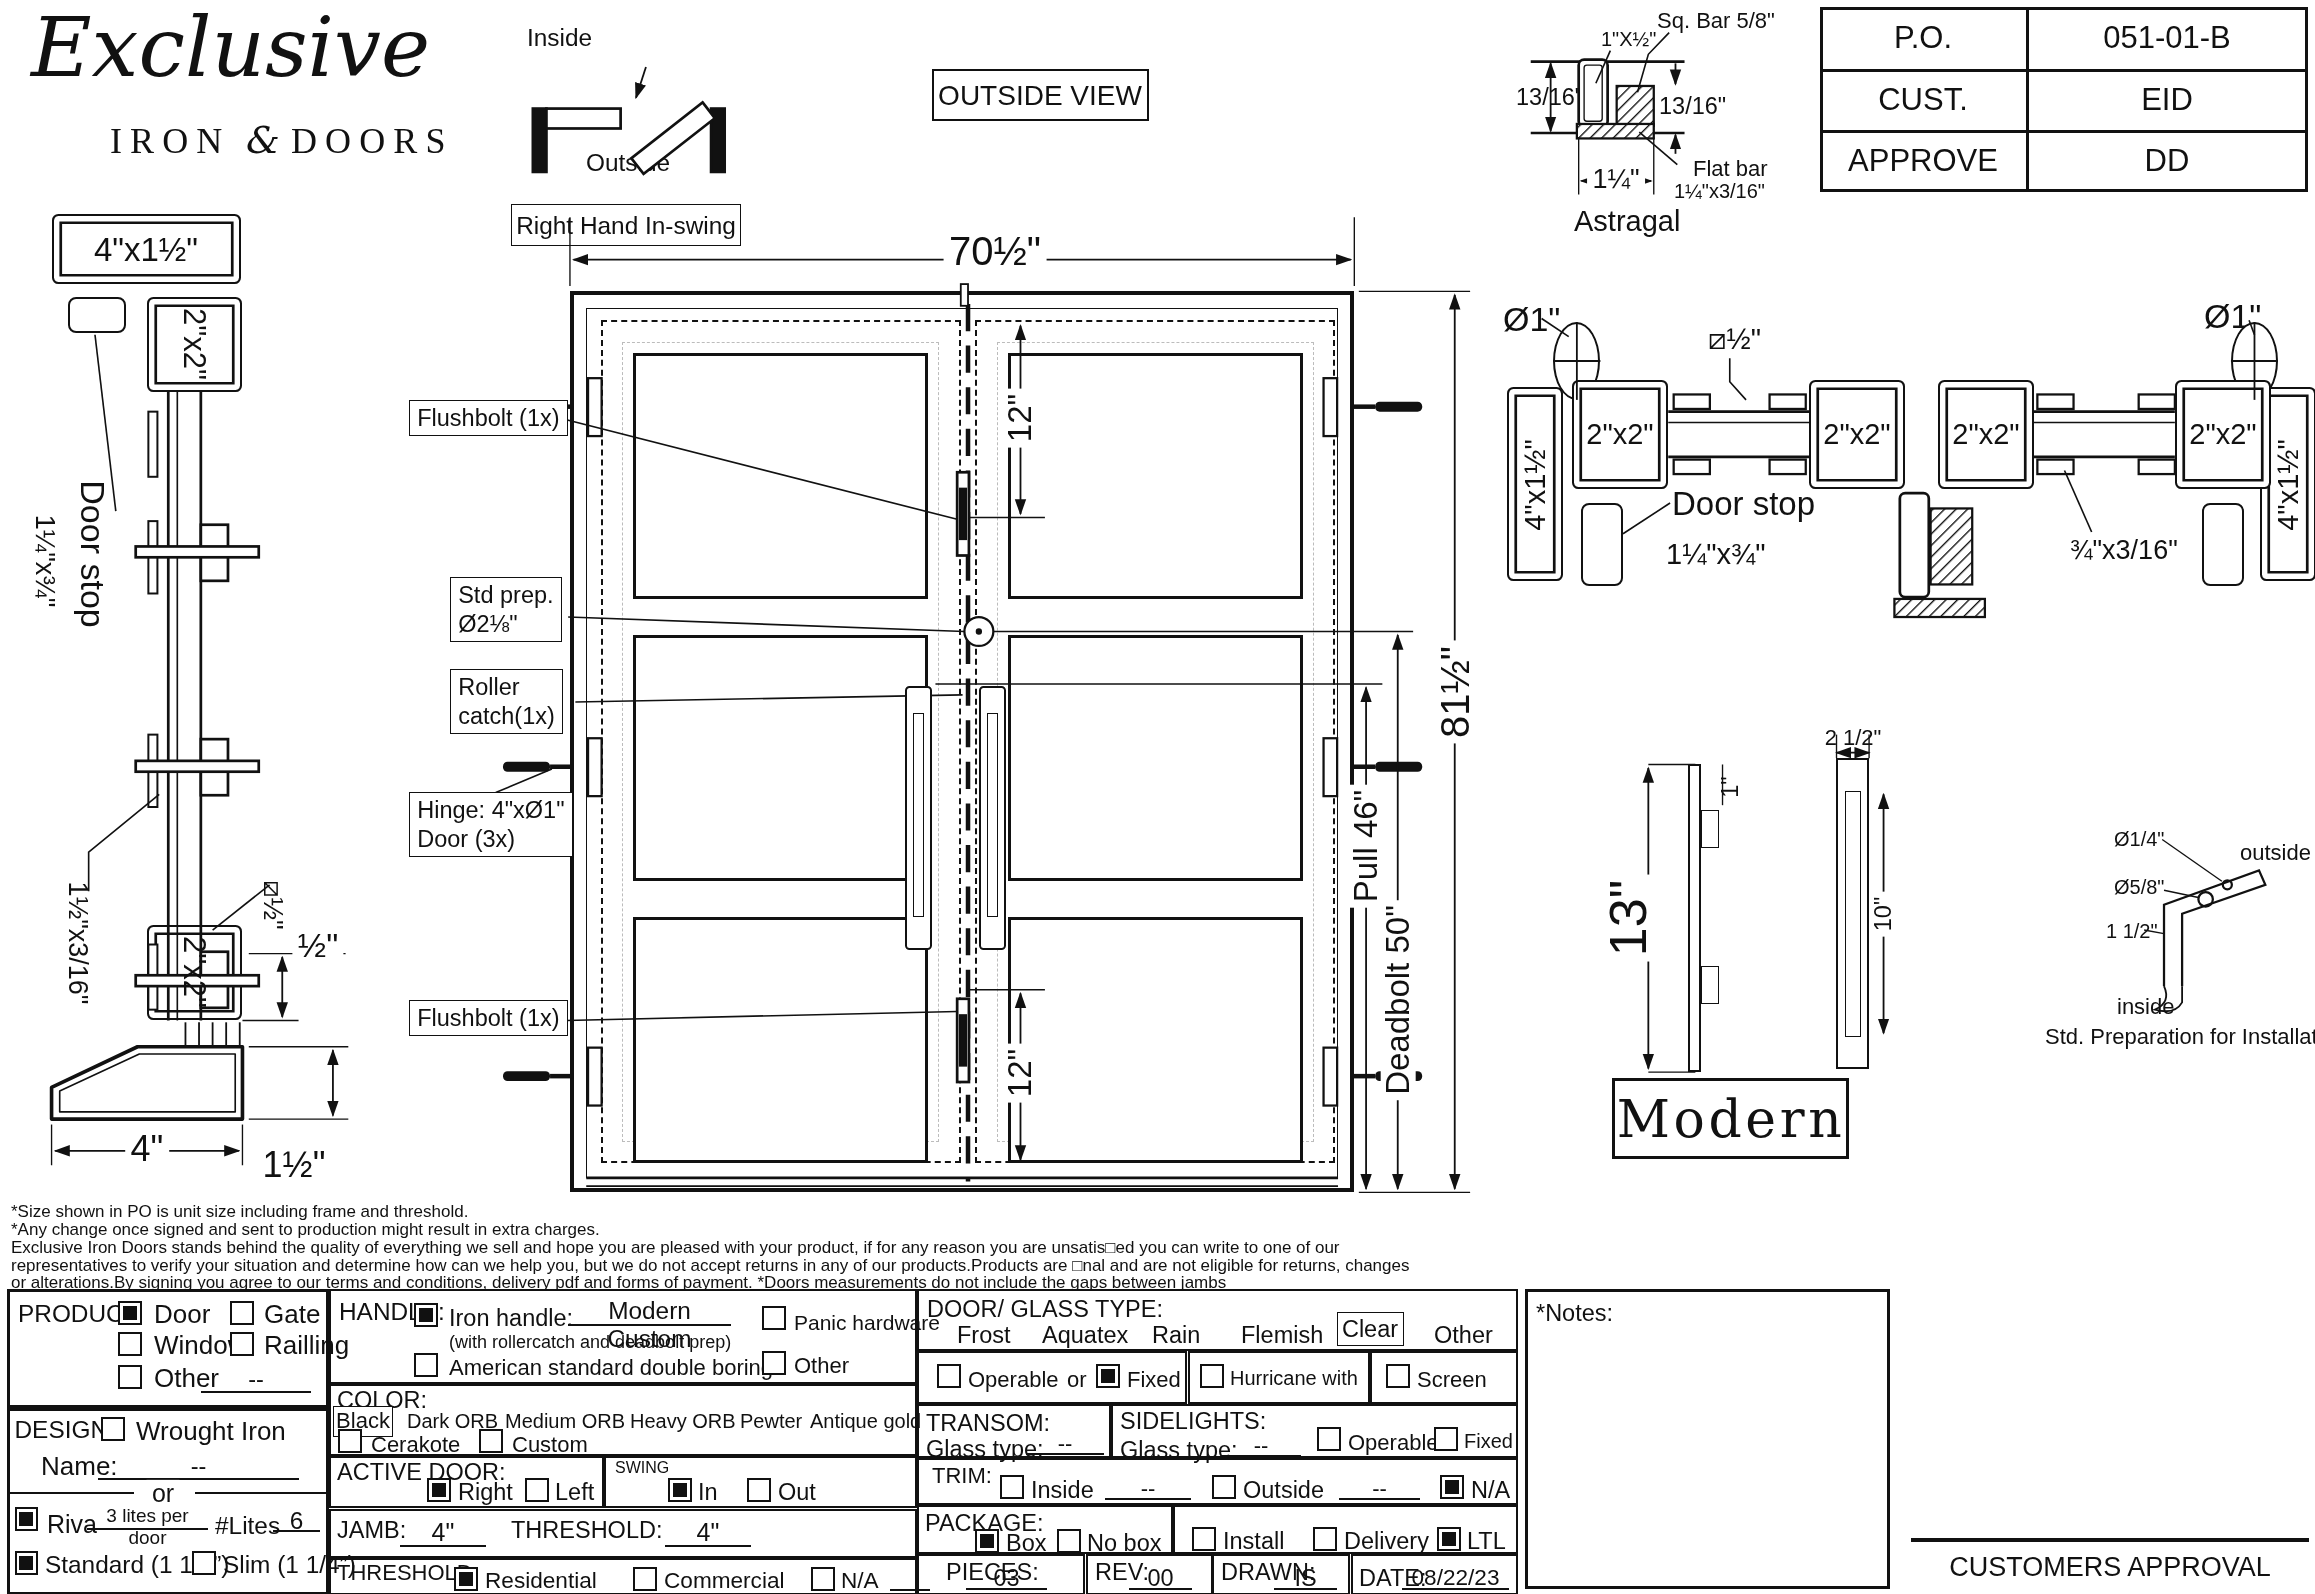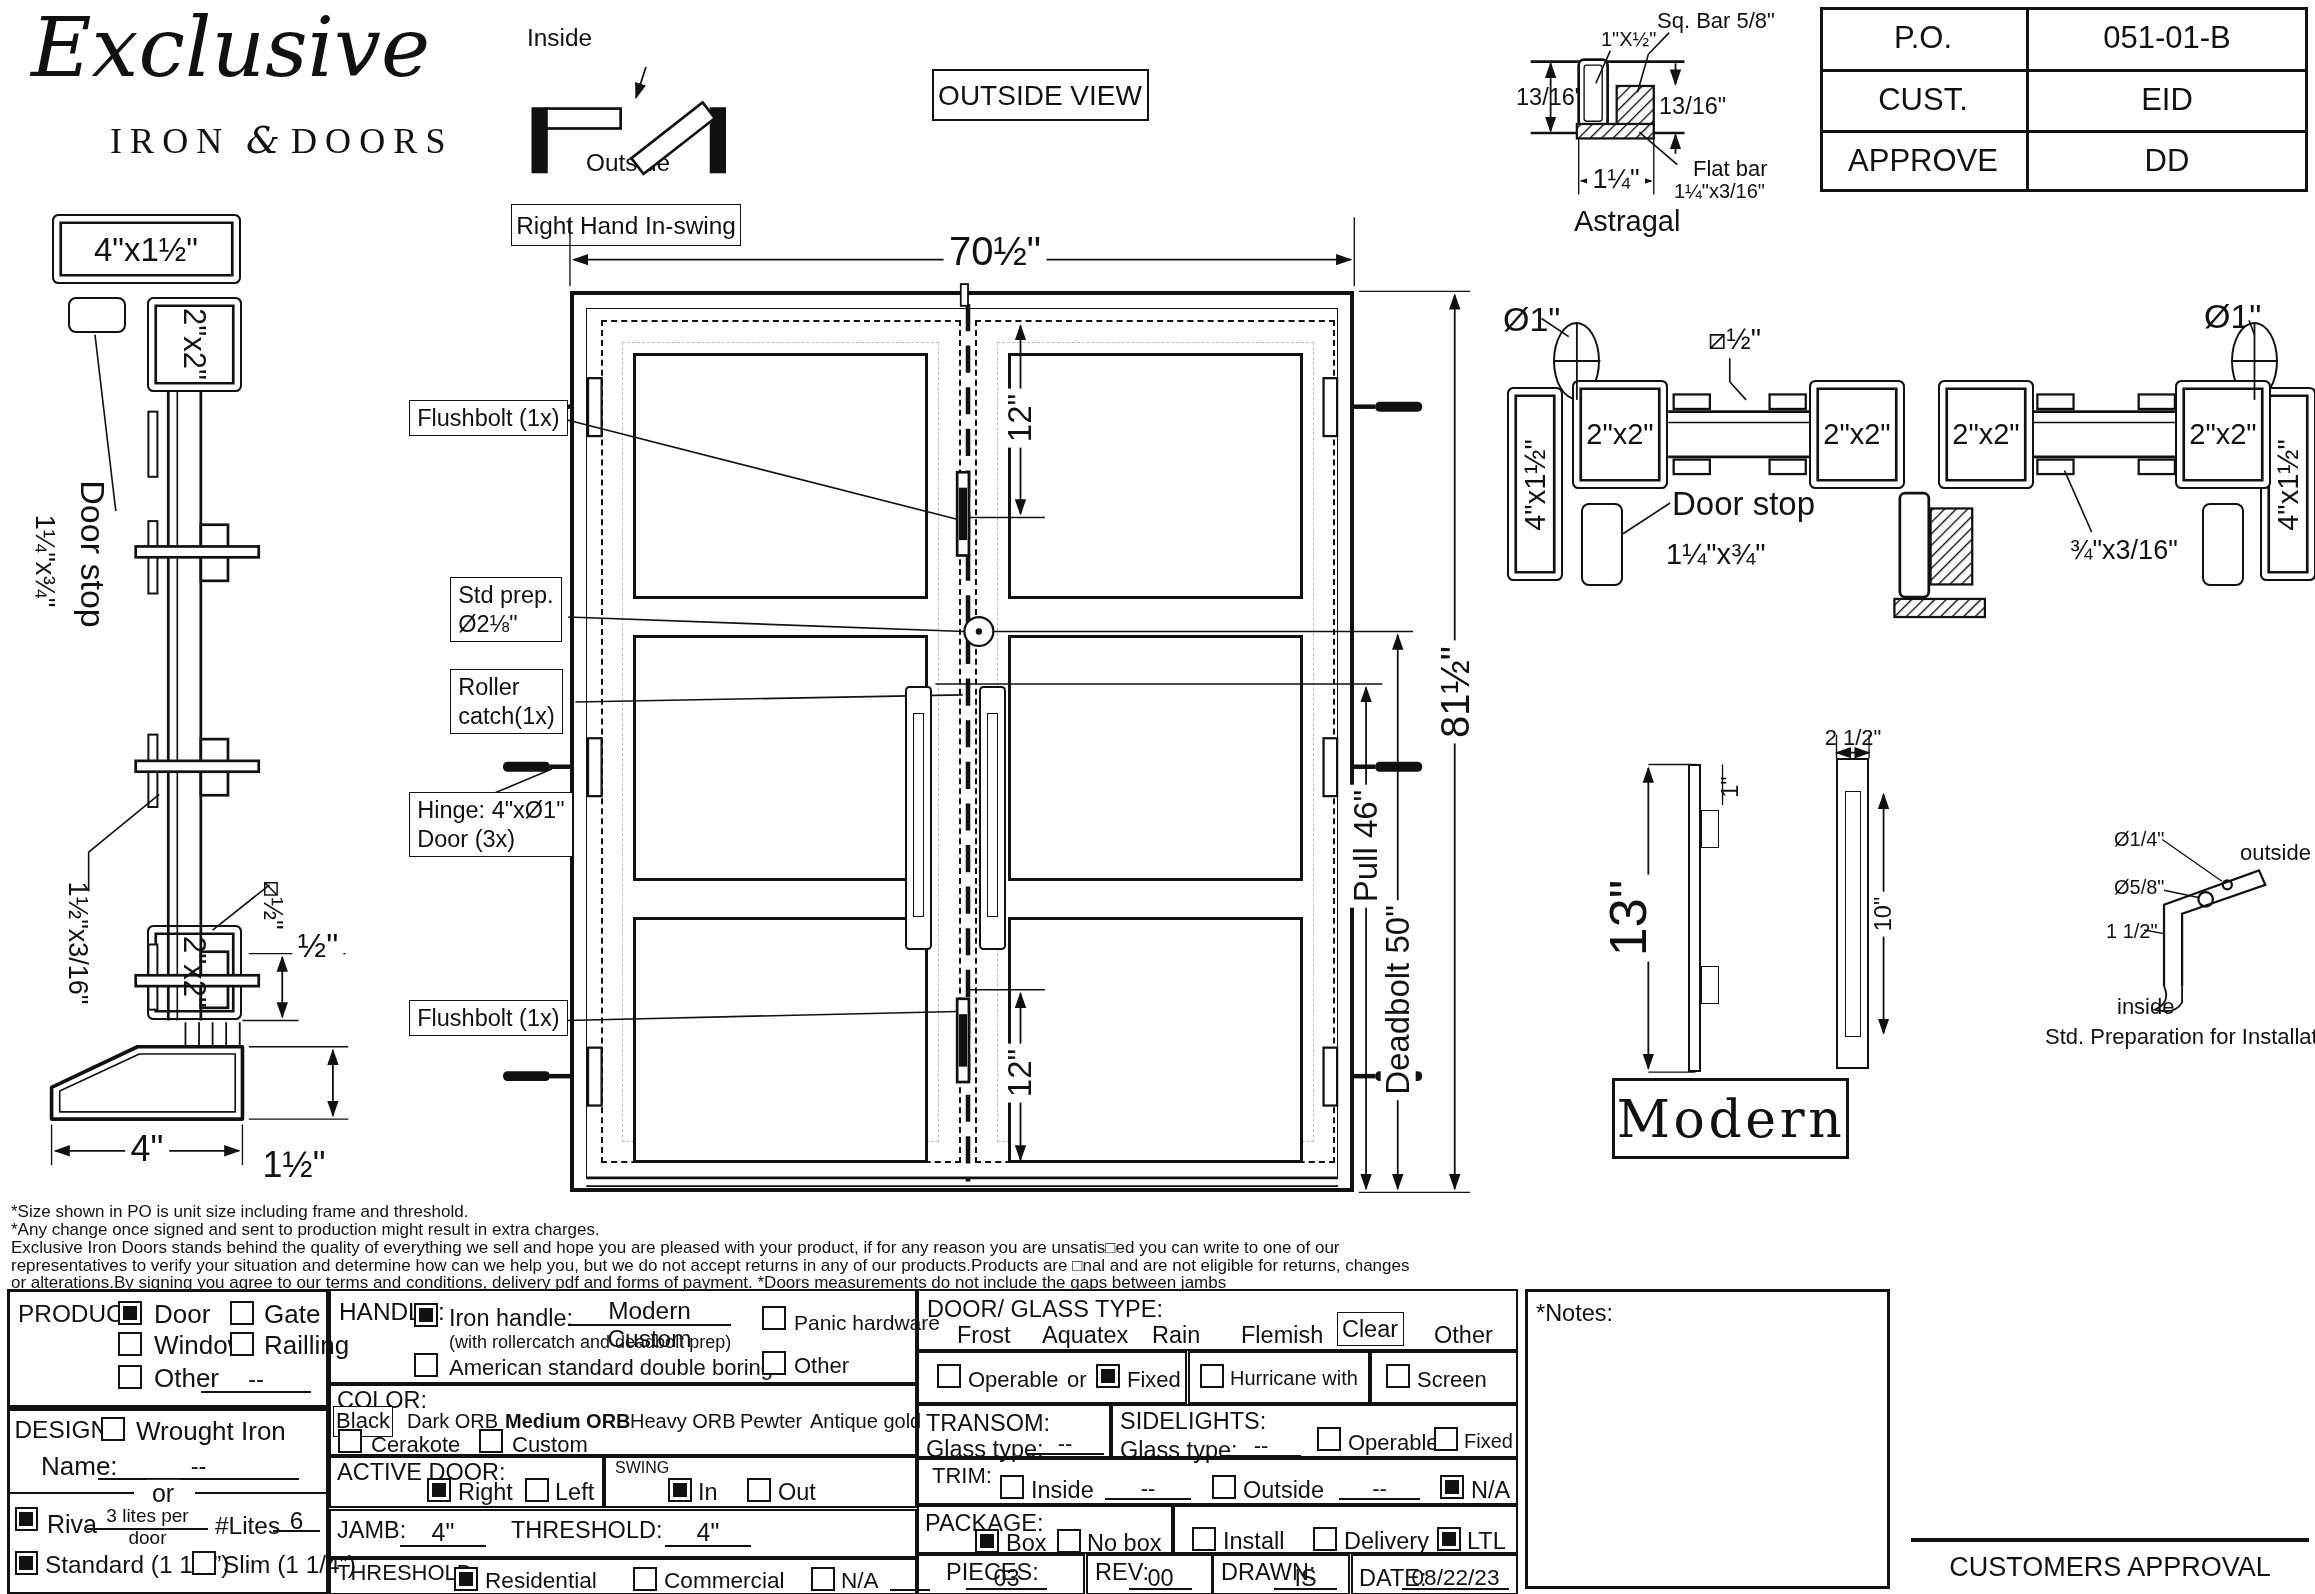--- a/index.html
+++ b/index.html
@@ -238,21 +238,21 @@
   <div class="t" style="left:449px;top:1356px;font-size:22px;">American standard double boring</div>
   <span class="cb" style="left:762px;top:1306px;"></span>
   <div class="t" style="left:794px;top:1312px;font-size:21px;">Panic hardware</div>
   <span class="cb" style="left:762px;top:1351px;"></span>
   <div class="t" style="left:794px;top:1354px;font-size:22px;">Other</div>
 
   <div class="t" style="left:337px;top:1388px;font-size:23.5px;">COLOR:</div>
   <div class="box thin" style="left:333px;top:1406px;width:60px;height:31px;"></div>
   <div class="t c" style="left:363px;top:1421px;font-size:22px;z-index:6;">Black</div>
   <div class="t" style="left:407px;top:1411px;font-size:20px;">Dark ORB</div>
-  <div class="t" style="left:505px;top:1411px;font-size:20px;font-weight:bold;">Medium ORB</div>
+  <div class="t" style="left:505px;top:1411px;font-size:20px;">Medium ORB</div>
   <div class="t" style="left:630px;top:1411px;font-size:20px;">Heavy ORB</div>
   <div class="t" style="left:740px;top:1411px;font-size:20px;">Pewter</div>
   <div class="t" style="left:810px;top:1411px;font-size:20px;">Antique gold</div>
   <span class="cb" style="left:338px;top:1429px;"></span>
   <div class="t" style="left:371px;top:1433px;font-size:22px;">Cerakote</div>
   <span class="cb" style="left:479px;top:1429px;"></span>
   <div class="t" style="left:512px;top:1433px;font-size:22px;">Custom</div>
 
   <div class="t" style="left:337px;top:1460px;font-size:23.5px;">ACTIVE DOOR:</div>
   <span class="cb on" style="left:427px;top:1478px;"></span>

